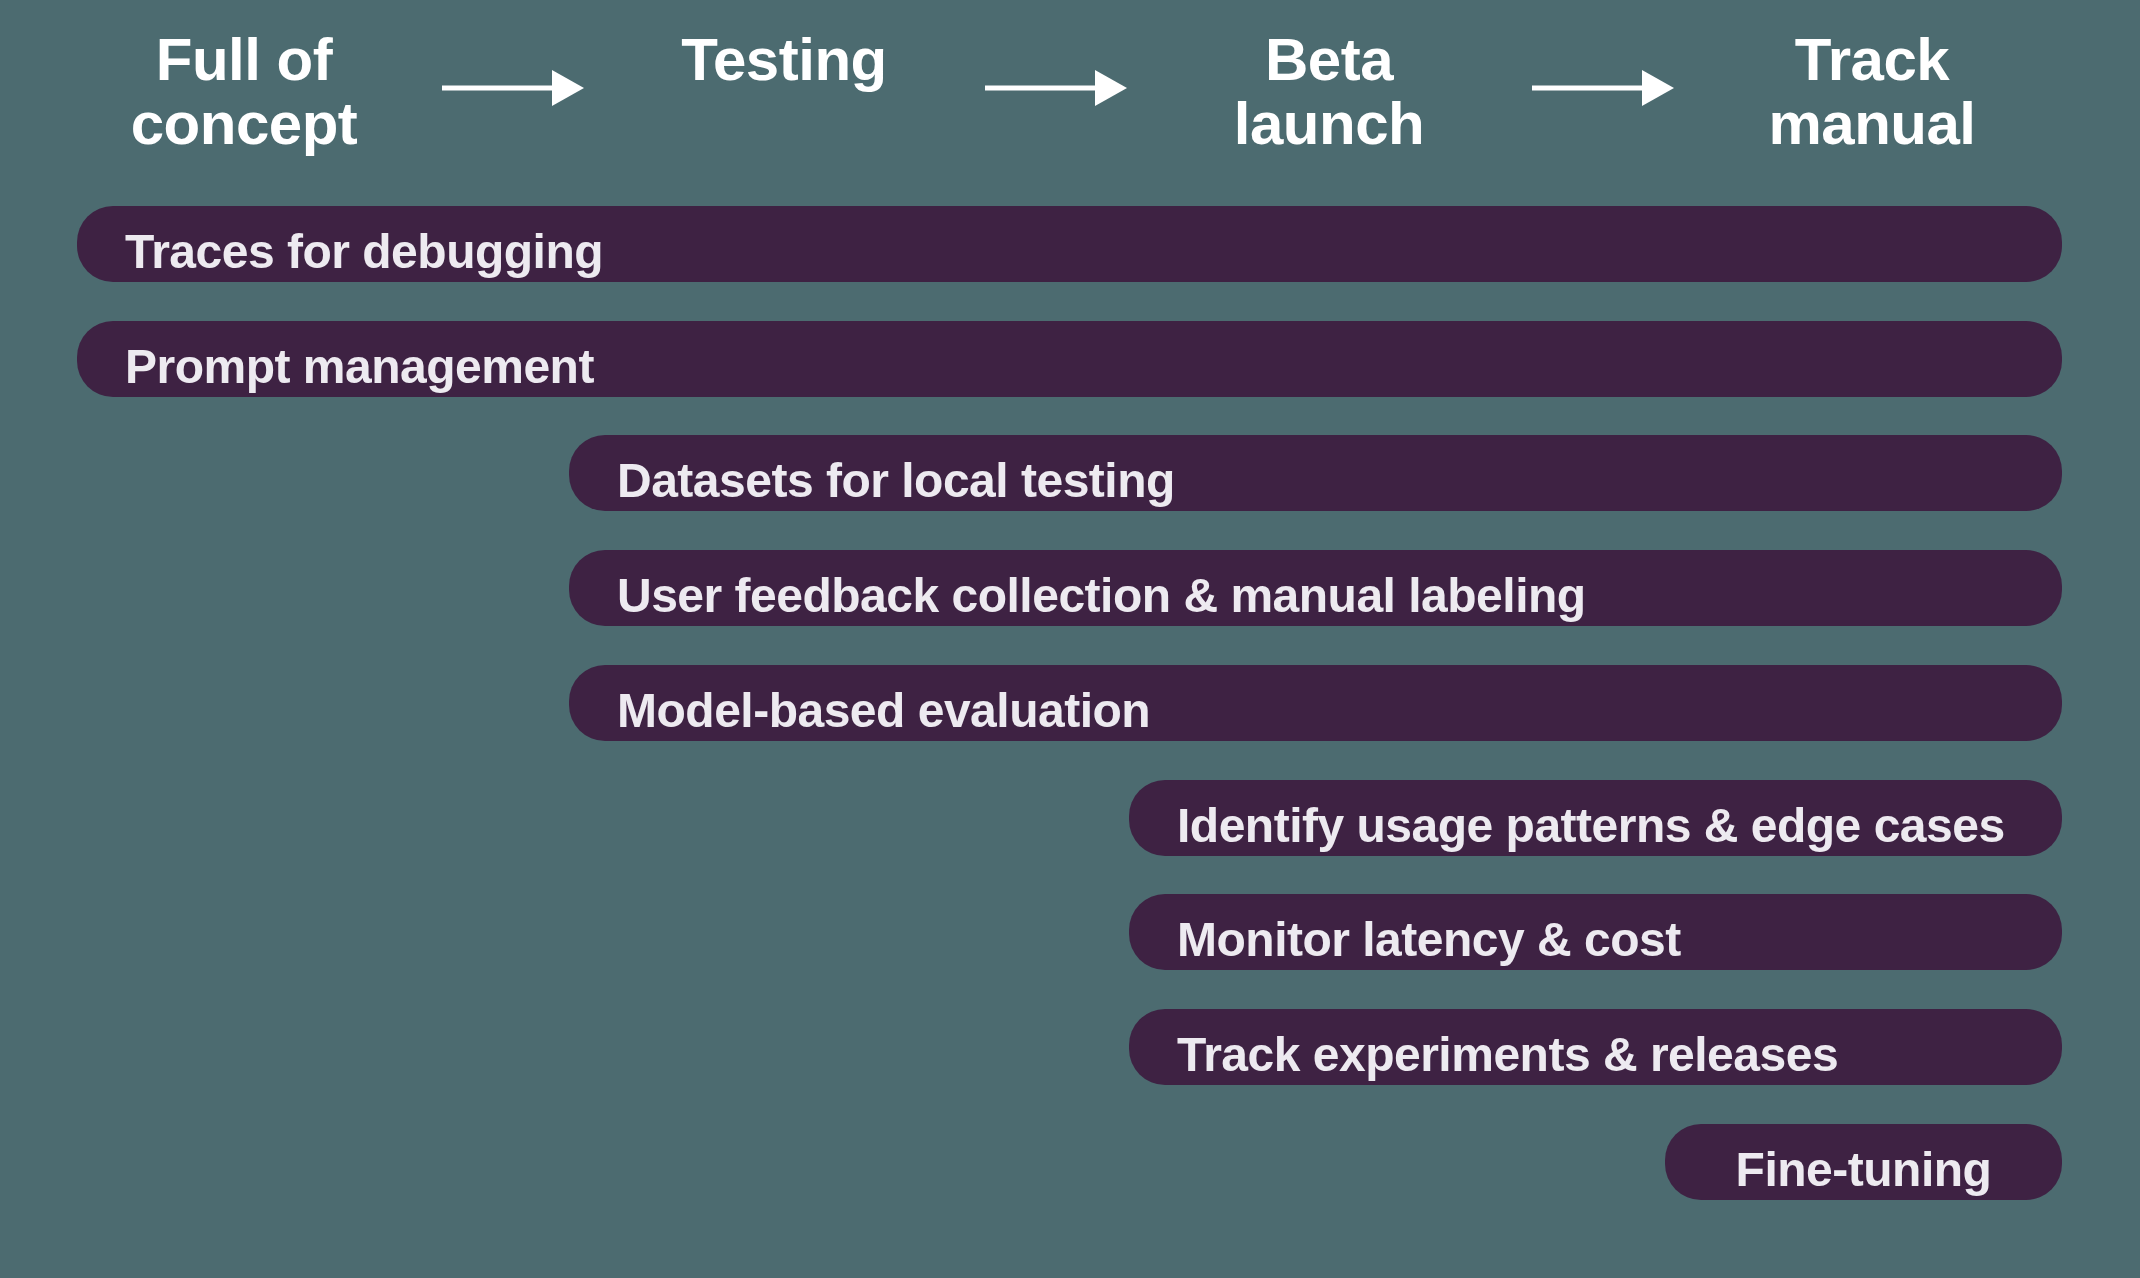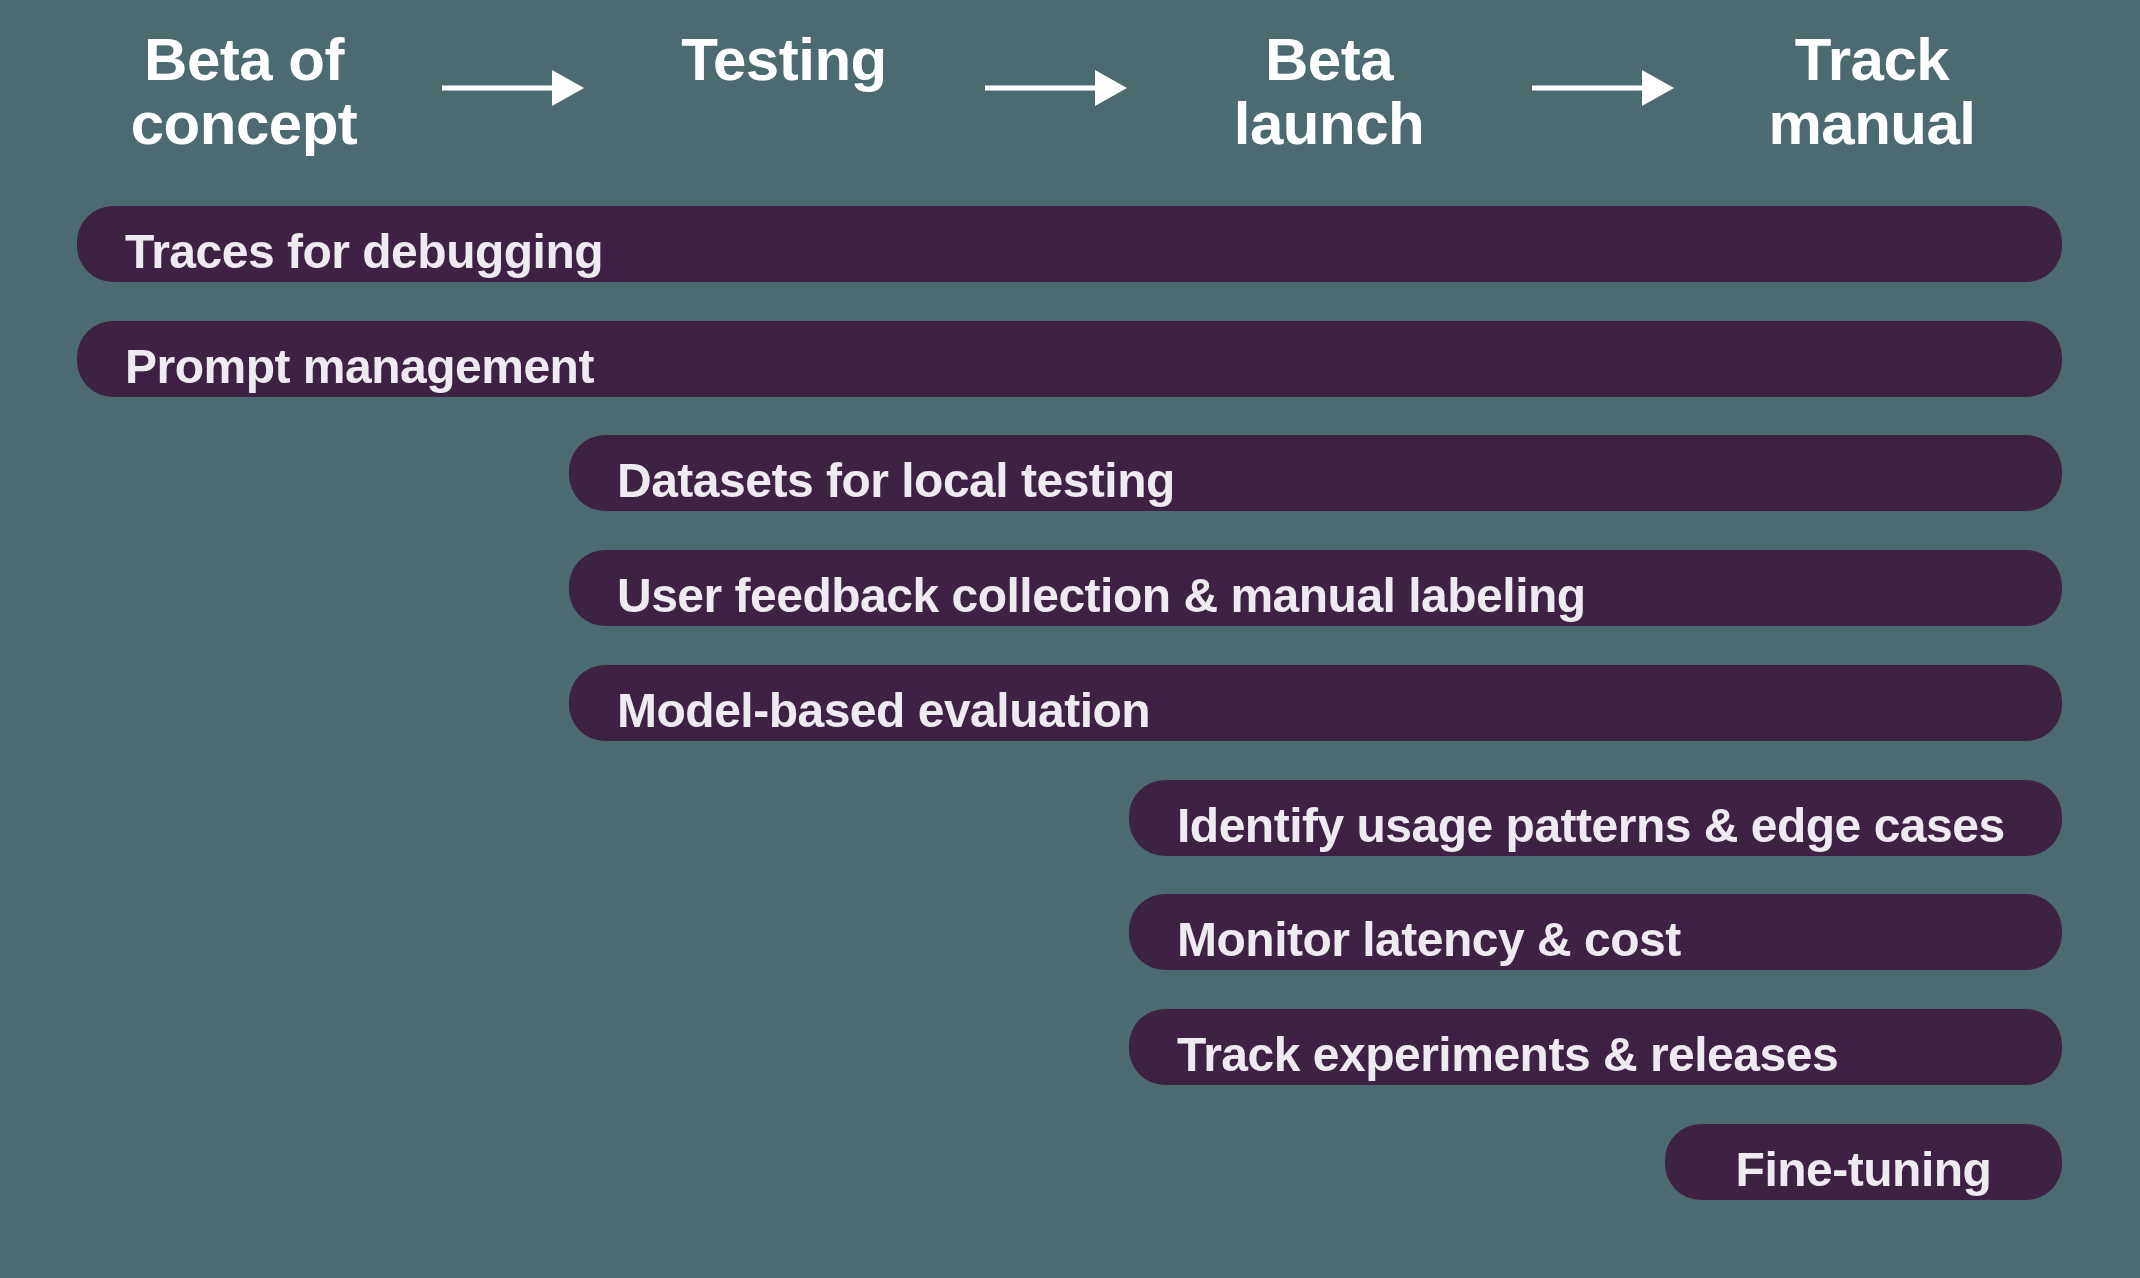--- a/index.html
+++ b/index.html
@@ -35,21 +35,21 @@
     white-space:nowrap;overflow:hidden;
   }
   .bar.center{padding-left:0;text-align:center;}
 </style>
 </head>
 <body>
 
 <div class="canvas">
 
   <div class="stage" style="left:14px">
-    <div>Beta of</div>
+    <div>Full of</div>
     <div>concept</div>
   </div>
   <div class="stage" style="left:554px">
     <div>Testing</div>
   </div>
   <div class="stage" style="left:1099px">
     <div>Beta</div>
     <div>launch</div>
   </div>
   <div class="stage" style="left:1642px">

